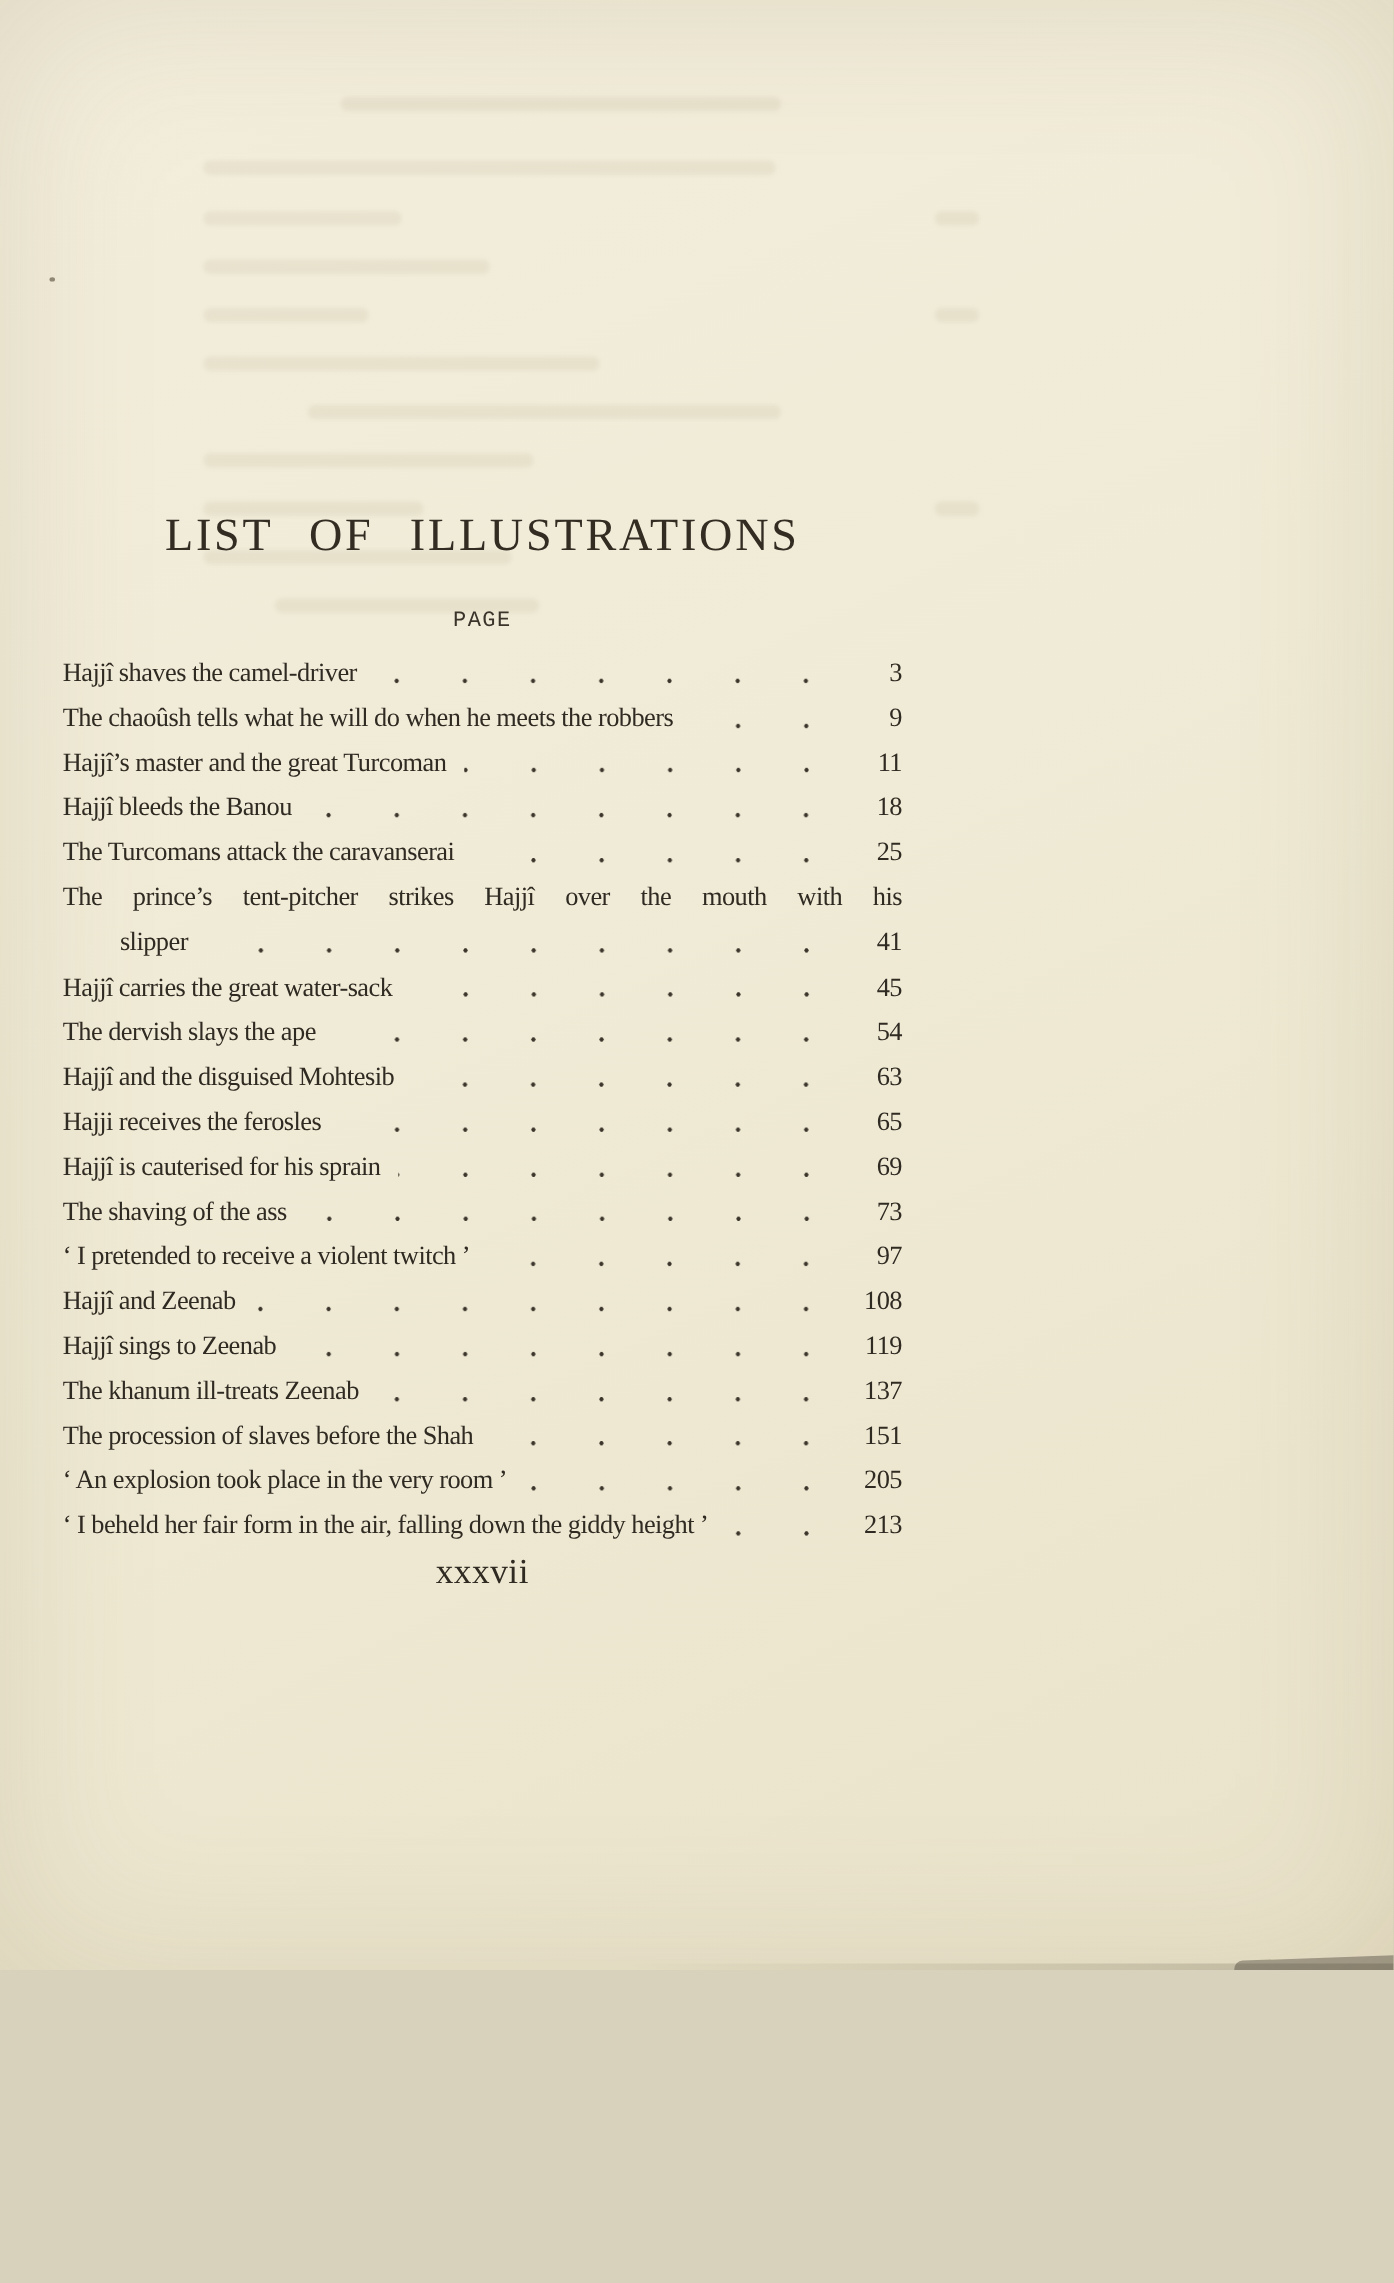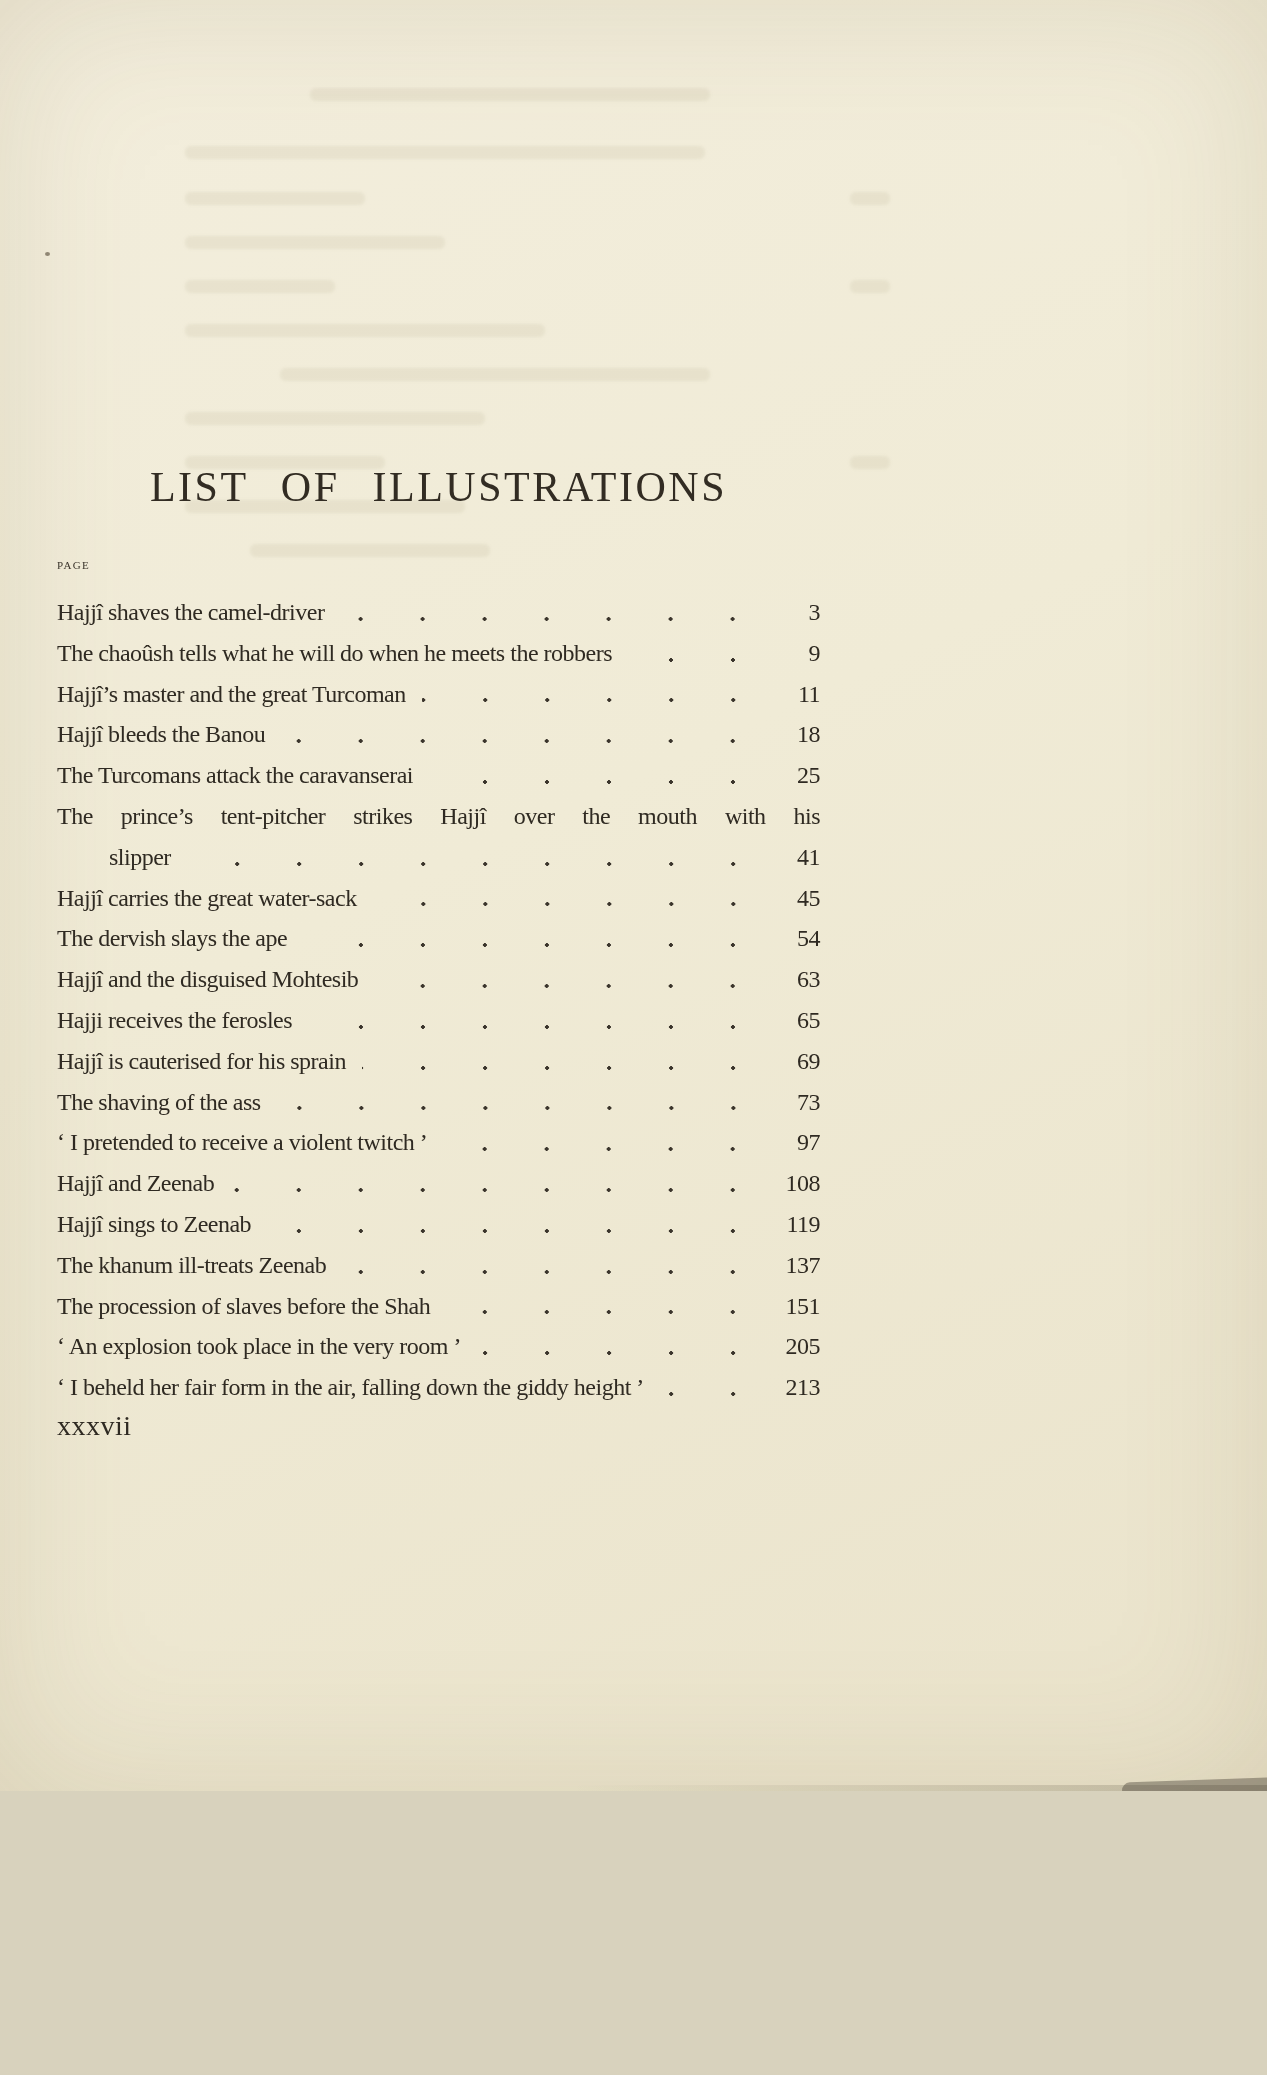--- a/index.html
+++ b/index.html
@@ -28,25 +28,26 @@
     text-align: center;
     font-size: 42px;
     line-height: 50px;
     letter-spacing: 2.5px;
     word-spacing: 20px;
     font-weight: 400;
     color: #322c23;
   }
   .page-label {
     margin-top: 44px;
-    text-align: left;
-    font-size: 11px;
+    text-align: center;
+    font-size: 20px;
     line-height: 18px;
     letter-spacing: 1.3px;
     color: #3a342b;
+    font-family: Liberation Mono, monospace;
   }
   .entries {
     margin-top: 18px;
     font-size: 24px;
     letter-spacing: -0.5px;
     font-variant-numeric: oldstyle-nums;
   }
   .row {
     display: flex;
     align-items: baseline;
@@ -70,22 +71,22 @@
     background-repeat: repeat-x;
     background-position: right center;
   }
   .num {
     flex: 0 0 auto;
     min-width: 44px;
     text-align: right;
   }
   .footer {
     margin-top: 2px;
-    text-align: left;
-    font-size: 28px;
+    text-align: center;
+    font-size: 32px;
     letter-spacing: 0.5px;
   }
   
   .ghost {
     position: absolute;
     left: 0; top: 0; width: 100%; height: 100%;
     filter: blur(1.8px);
     pointer-events: none;
   }
   .g-line {

